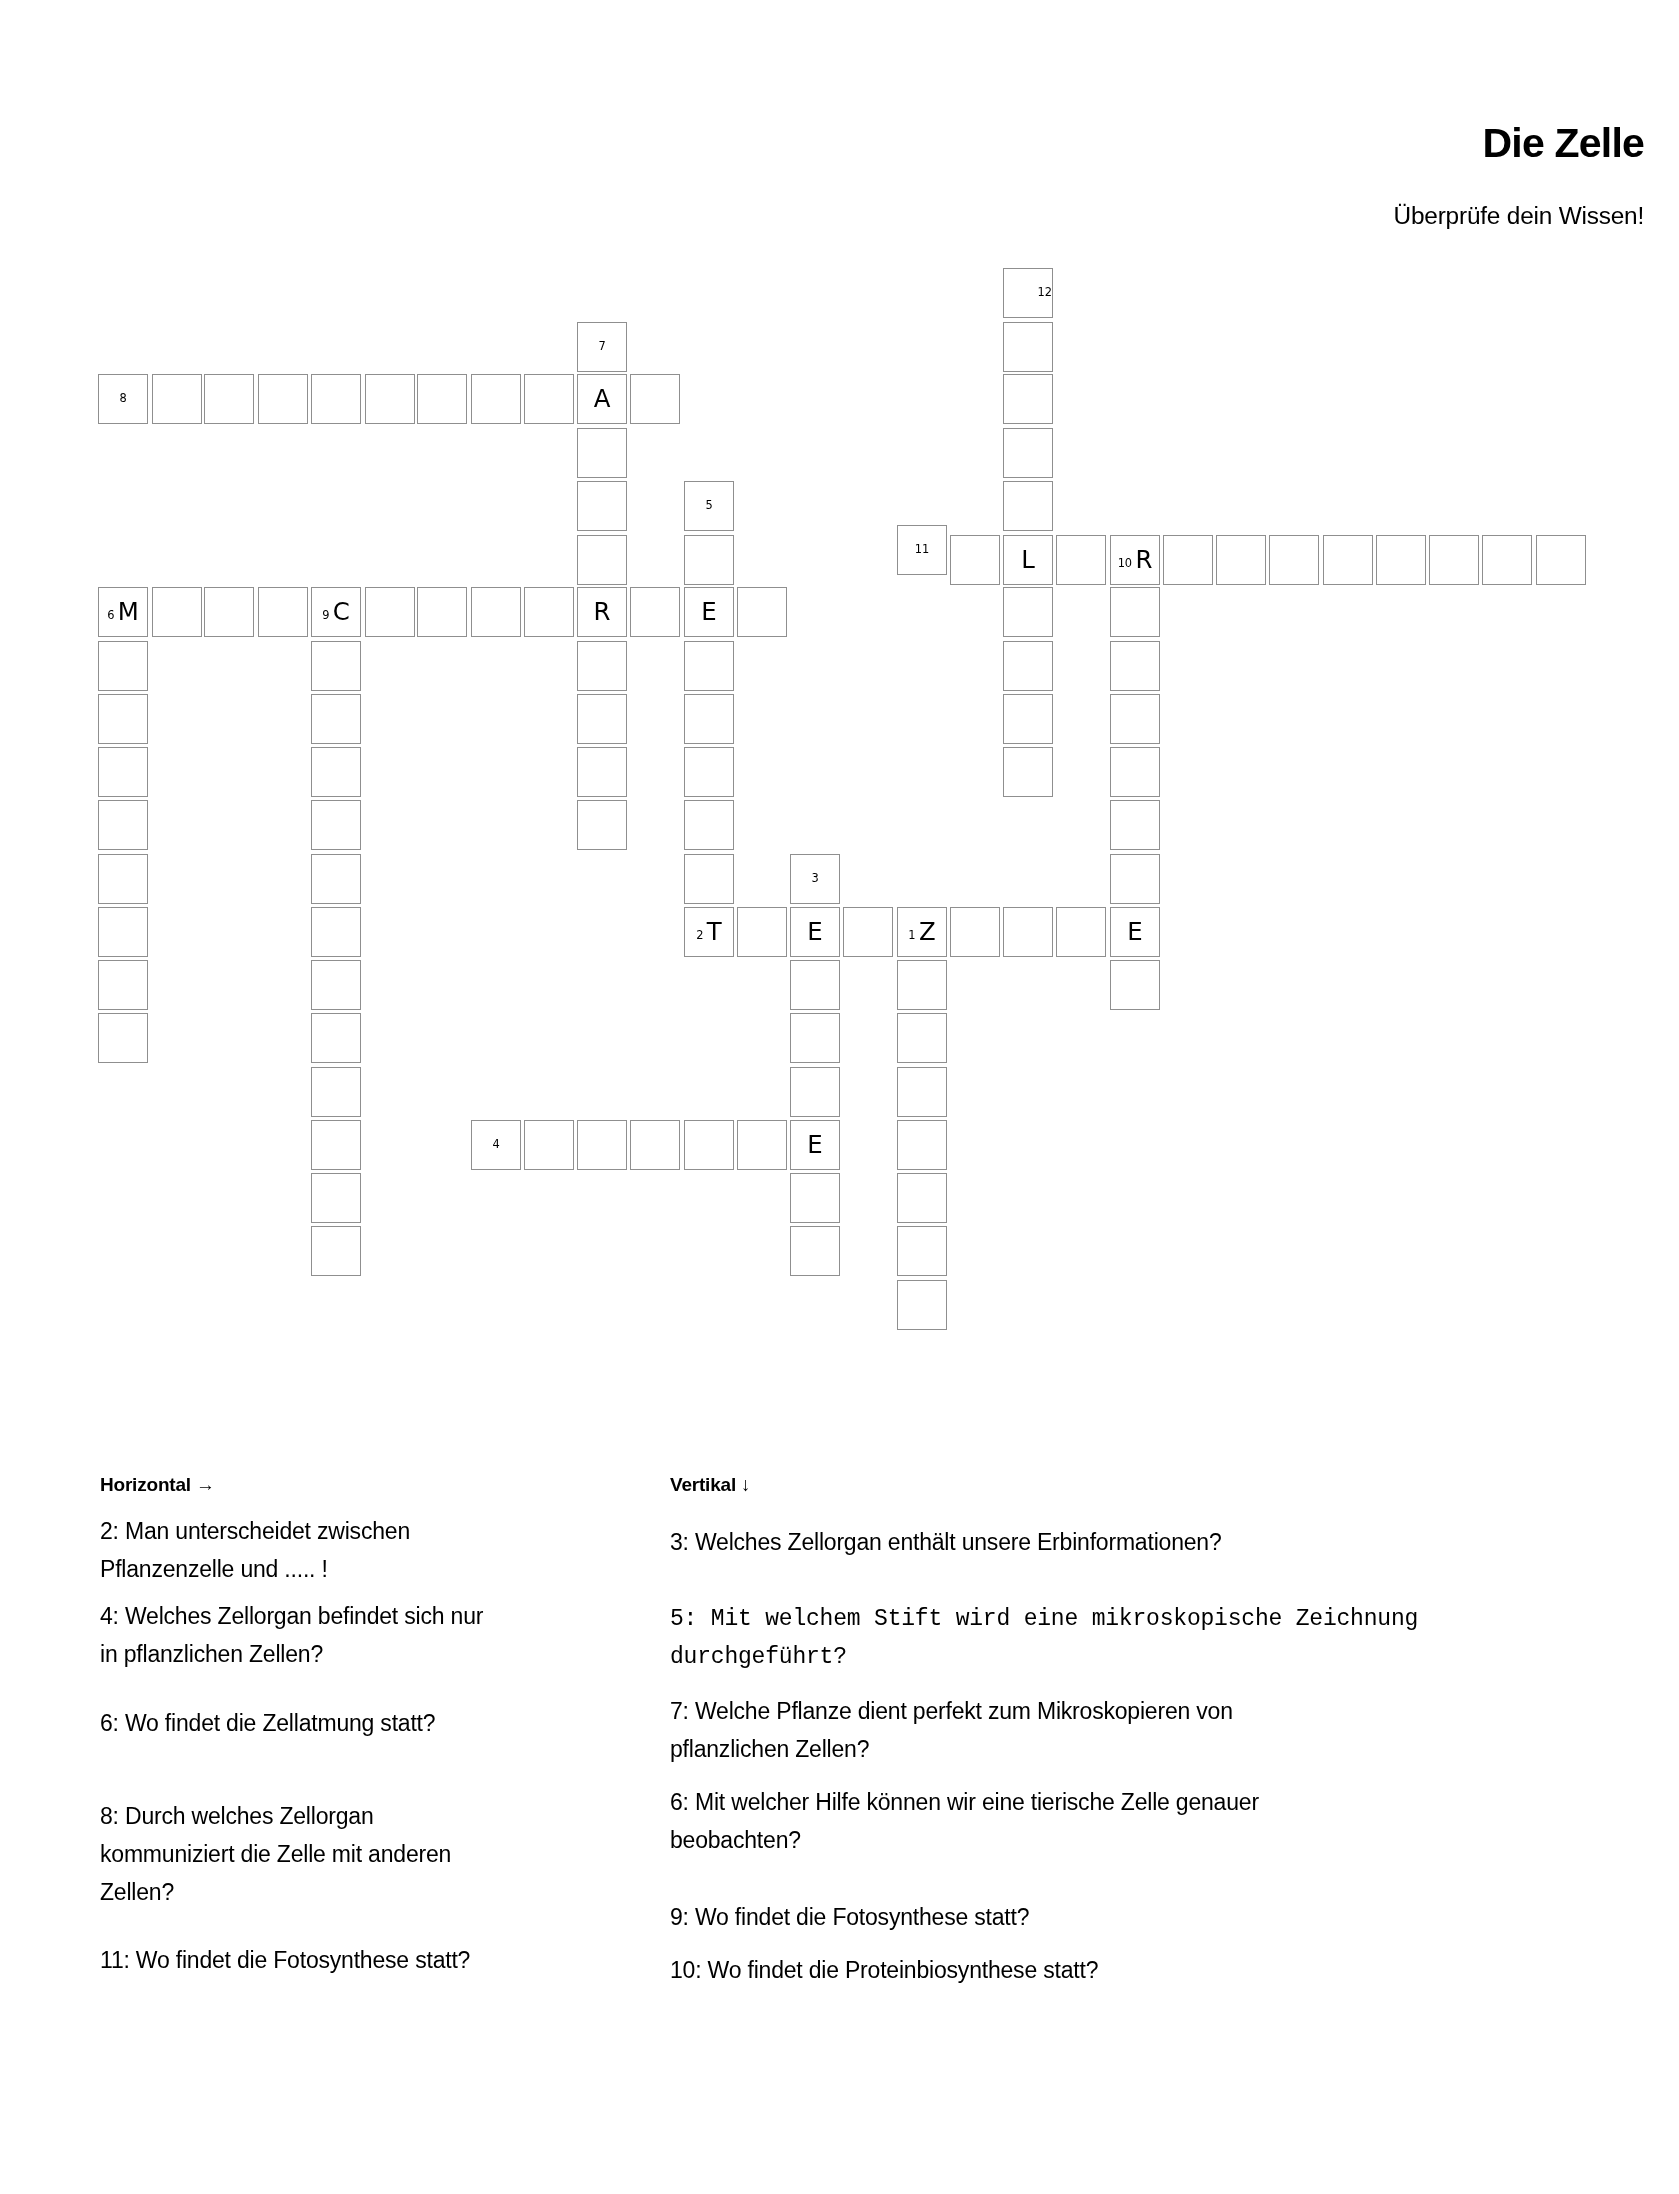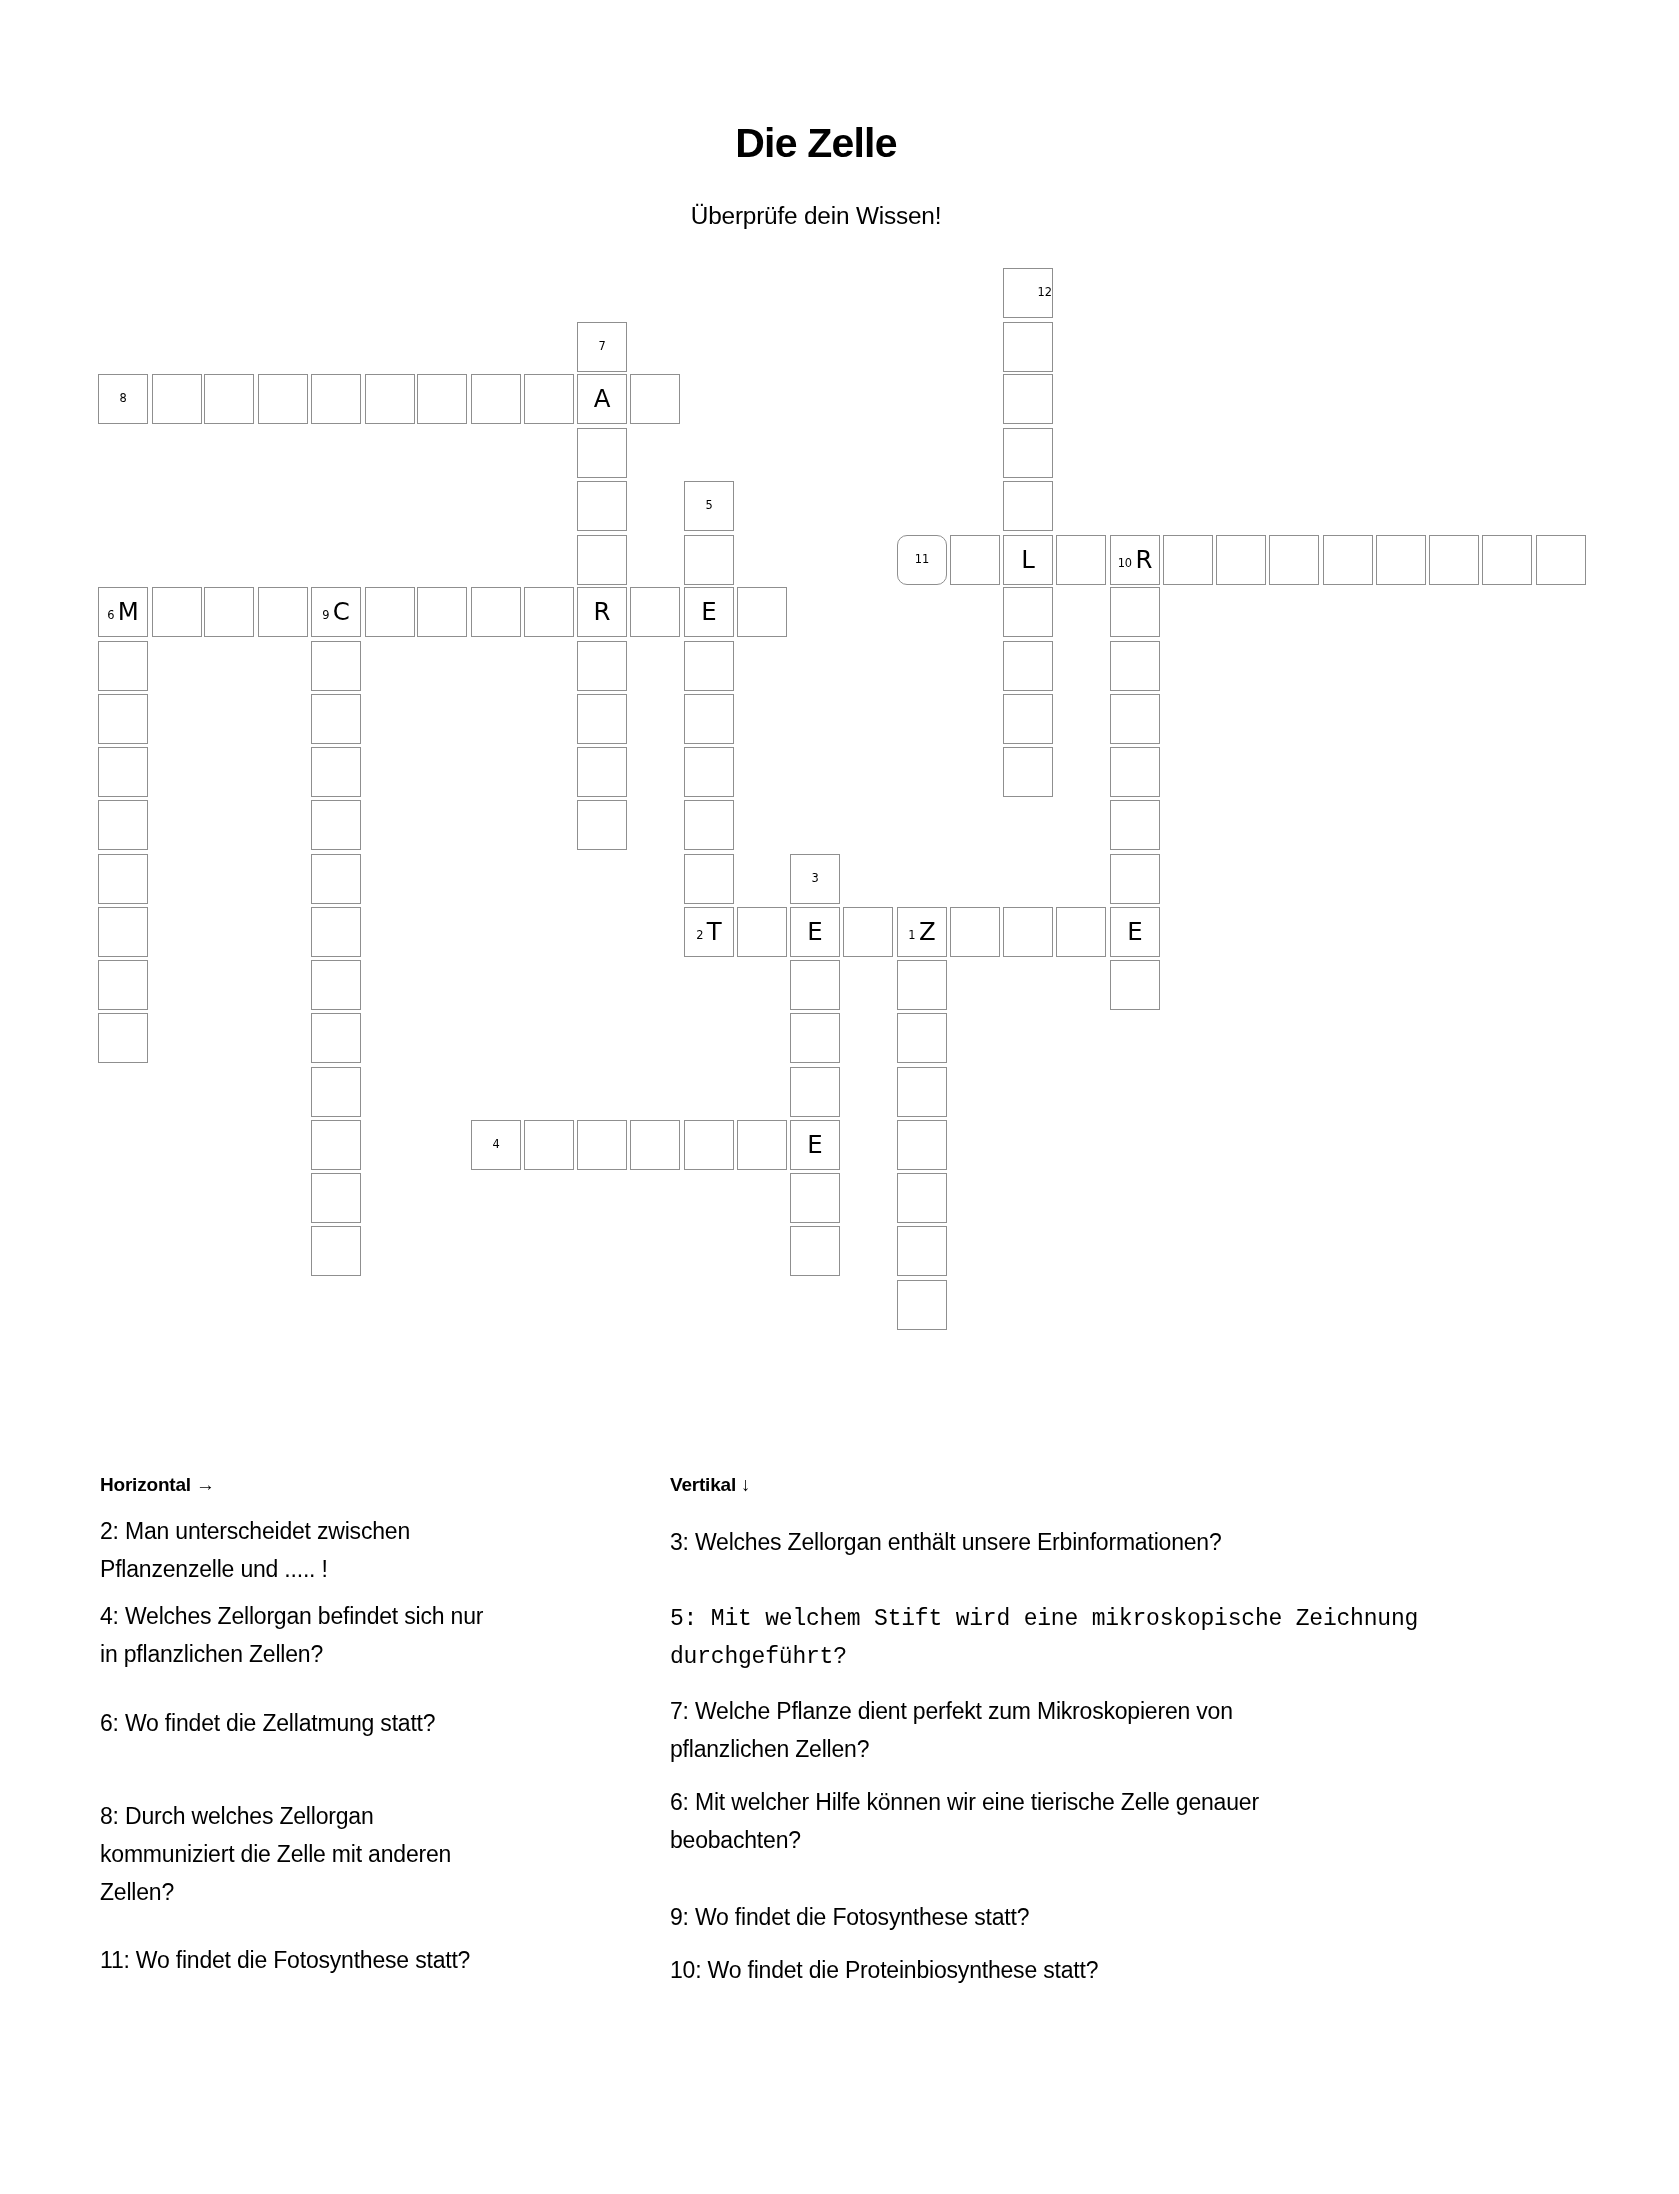--- a/index.html
+++ b/index.html
@@ -2,21 +2,21 @@
 <html style="font-size:13px"><head>
 <meta charset="utf-8">
 <style>
   html, body { margin:0; padding:0; }
   body {
     width:1680px; height:2194px; position:relative;
     background:#ffffff; color:#000000;
     font-family:"Liberation Sans", sans-serif;
     overflow:hidden;
   }
-  .header { position:absolute; top:120px; left:0; width:1632px; text-align:center; }
+  .header { position:absolute; top:120px; left:12px; width:1632px; text-align:right; }
   .title { font-size:41px; font-weight:bold; line-height:46px; margin:0; letter-spacing:-0.8px; }
   .subtitle { font-size:24.4px; margin-top:36px; letter-spacing:-0.2px; }
 
   #grid { position:absolute; left:98px; top:268px; width:1503px; height:1073px; }
   .cell {
     position:absolute; width:50px; height:50px; box-sizing:border-box;
     border:1.6px solid #8f8f8f; background:#ffffff;
     display:flex; align-items:center; justify-content:center;
     font-family:"DejaVu Sans", sans-serif;
   }
@@ -77,21 +77,21 @@
     <div class="cell" style="left: 905px; top: 106px; width: 50px; height: 50px;"></div>
     <div class="cell" style="left: 479px; top: 160px; width: 50px; height: 50px;"></div>
     <div class="cell" style="left: 905px; top: 160px; width: 50px; height: 50px;"></div>
     <div class="cell" style="left: 479px; top: 213px; width: 50px; height: 50px;"></div>
     <div class="cell" style="left: 586px; top: 213px; width: 50px; height: 50px;">
       <span class="num">5</span>
     </div>
     <div class="cell" style="left: 905px; top: 213px; width: 50px; height: 50px;"></div>
     <div class="cell" style="left: 479px; top: 267px; width: 50px; height: 50px;"></div>
     <div class="cell" style="left: 586px; top: 267px; width: 50px; height: 50px;"></div>
-    <div class="cell" style="left: 799px; top: 267px; width: 50px; height: 50px; border-radius: 10px;">
+    <div class="cell" style="left: 799px; top: 257px; width: 50px; height: 50px;">
       <span class="num">11</span>
     </div>
     <div class="cell" style="left: 852px; top: 267px; width: 50px; height: 50px;"></div>
     <div class="cell with-letter" style="left: 905px; top: 267px; width: 50px; height: 50px;">
       <span class="letter">L</span>
     </div>
     <div class="cell" style="left: 958px; top: 267px; width: 50px; height: 50px;"></div>
     <div class="cell with-letter" style="left: 1012px; top: 267px; width: 50px; height: 50px;">
       <span class="num">10</span>
       <span class="letter">R</span>

